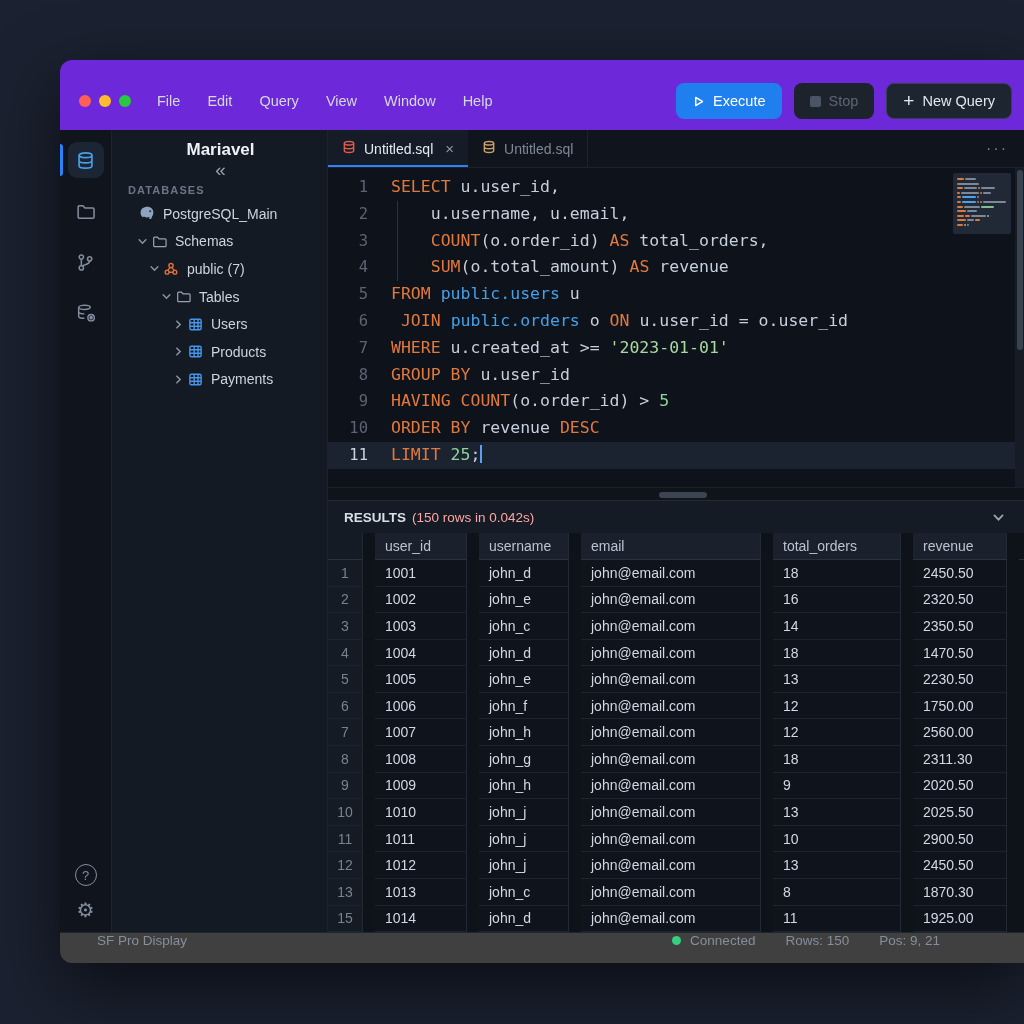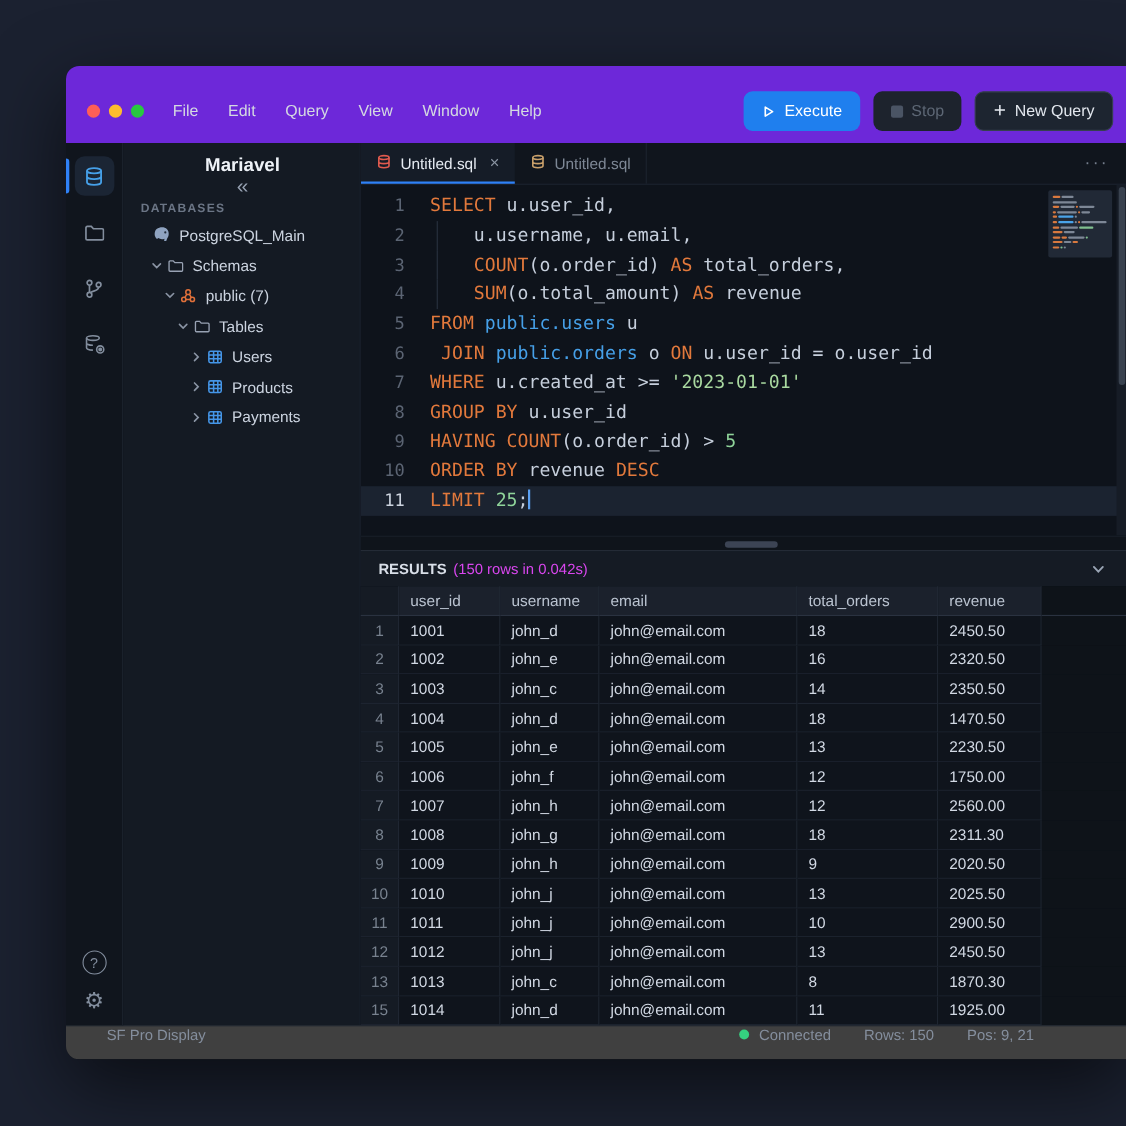--- a/index.html
+++ b/index.html
@@ -77,26 +77,26 @@
   .mm-row { display:flex; height:2px; margin-bottom:2.6px; }
   .mm-seg { height:2px; border-radius:1px; margin-right:1px; }
   .scrollbar { position:absolute; top:0; right:0; width:9px; bottom:0; background:#161c26; }
   .scroll-thumb { position:absolute; top:2px; left:1.5px; width:6px; height:180px; background:#39424f; border-radius:3px; }
 
   .divider { height:13px; flex:0 0 13px; background:#0f141b; border-top:1px solid #1a2028; position:relative; }
   .pill { position:absolute; left:51%; top:4px; transform:translateX(-50%); width:48px; height:6px; border-radius:3px; background:#3c4454; }
 
   .results-head { height:33px; flex:0 0 33px; background:#151b24; border-top:1px solid #242b36; display:flex; align-items:center; padding:0 18px 0 16px; }
   .res-title { color:#d9dfe8; font-weight:bold; font-size:13.5px; margin-right:6px; }
-  .res-meta { color:#d946ef; font-size:13.5px; }
+  .res-meta { color:#fca5a5; font-size:13.5px; }
   .res-chev { margin-left:auto; }
 
   
   .grid { flex:1; display:flex; flex-direction:column; min-height:0; background:#0e1319; }
-  .grow { display:flex; flex:1; min-height:0; }
+  .grow { display:flex; flex:1; min-height:0;gap:12px; }
   .grow-head { flex:0 0 27px; }
   .gcell { border-right:1px solid #222a36; border-bottom:1px solid #1d2430; padding:0 10px; display:flex; align-items:center; font-size:14px; color:#d2d9e4; overflow:hidden; white-space:nowrap; background:#0f141c; }
   .grow-head .gcell { background:#1b212c; color:#bac3d0; border-bottom:1px solid #2a3240; }
   .c-rn { flex:0 0 35px; justify-content:center; background:#151b24 !important; color:#78828f !important; padding:0 4px; }
   .c-uid { flex:0 0 92px; }
   .c-un { flex:0 0 90px; }
   .c-em { flex:0 0 180px; }
   .c-to { flex:0 0 128px; }
   .c-rev { flex:0 0 94px; }
   .c-fill { flex:1; background:#0e1319 !important; border-right:none; border-bottom:none; }

